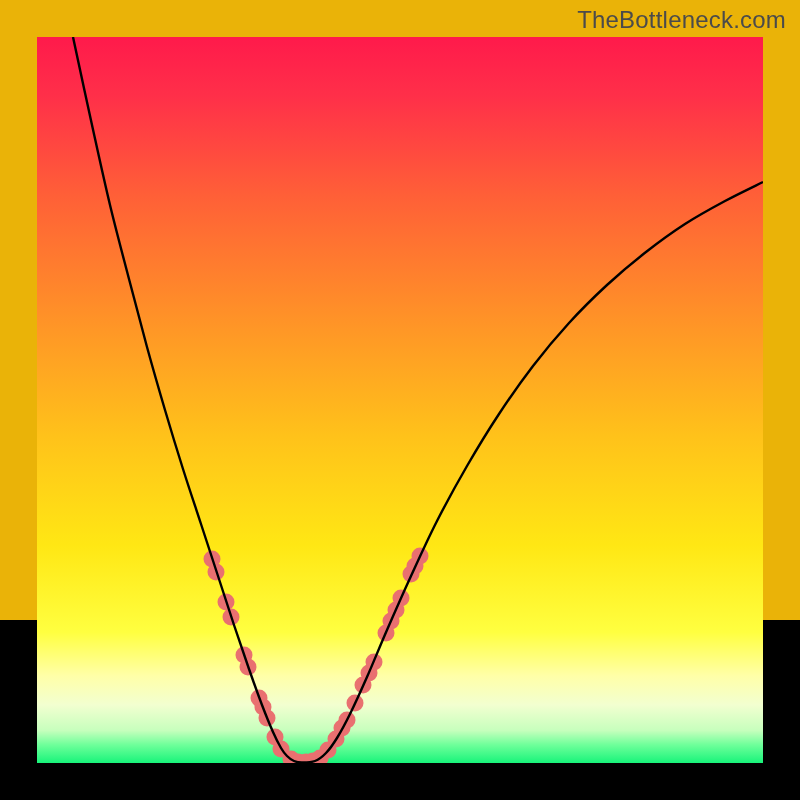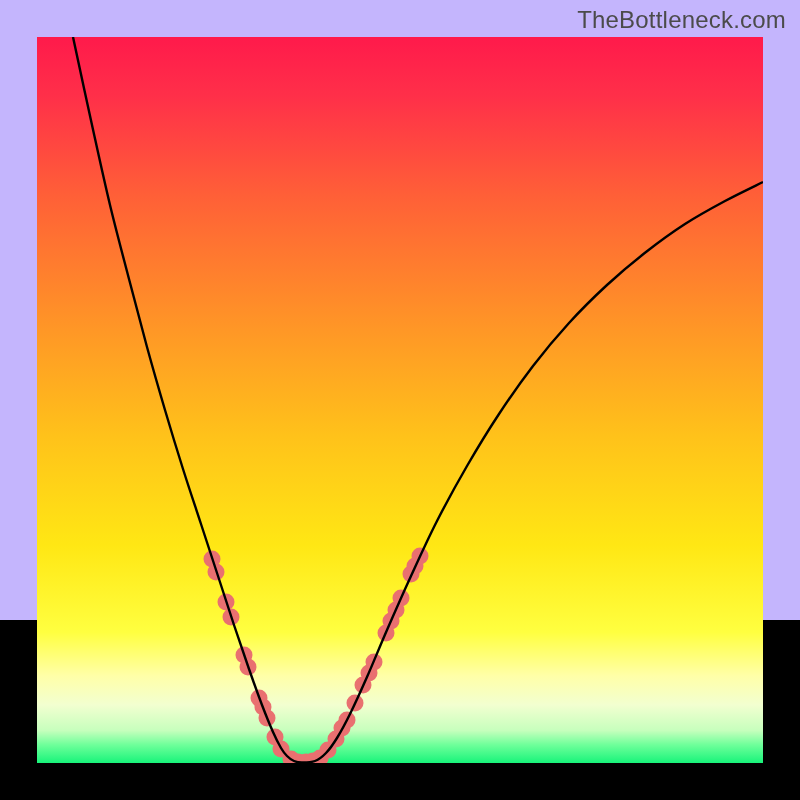--- a/index.html
+++ b/index.html
@@ -8,21 +8,21 @@
     width: 800px;
     height: 800px;
     overflow: hidden;
     background: #000;
     font-family: Arial, Helvetica, sans-serif;
   }
   .outer {
     position: relative;
     width: 800px;
     height: 620px;
-    background: #c4b5fd;
+    background: #eab308;
   }
   .plot {
     position: absolute;
     left: 37px;
     top: 37px;
     width: 726px;
     height: 726px;
     overflow: hidden;
   }
   .watermark {

